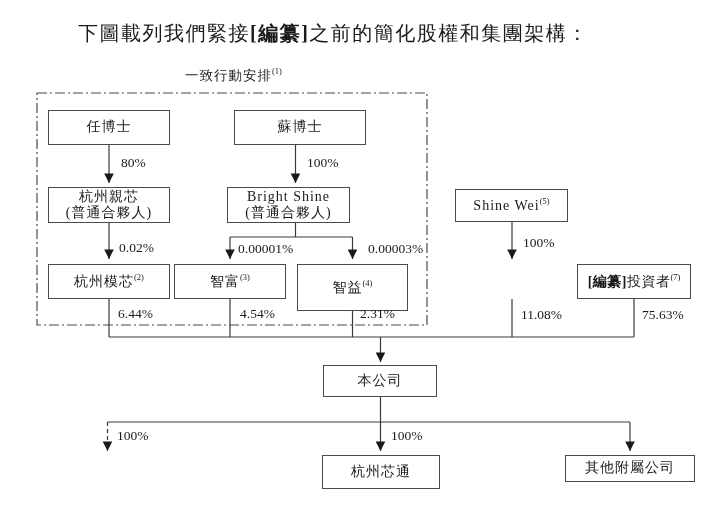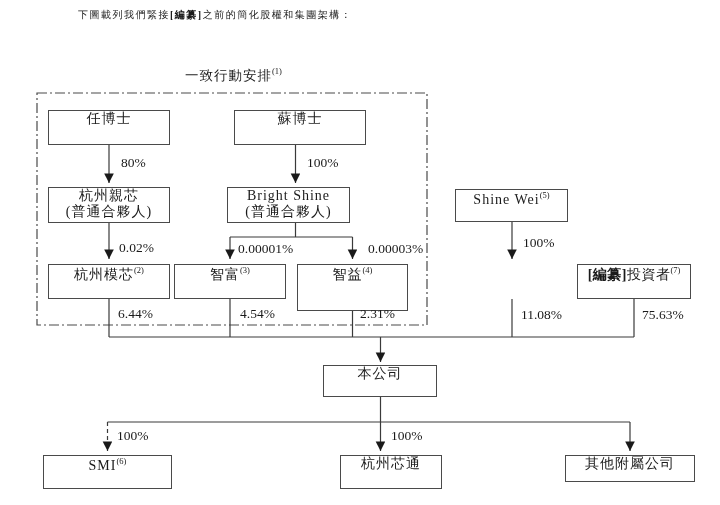--- a/index.html
+++ b/index.html
@@ -2,31 +2,31 @@
 <html><head>
 <meta charset="utf-8">
 <style>
   html,body { margin:0; padding:0; background:#ffffff; }
   .stage {
     position:relative; width:720px; height:505px; background:#ffffff;
     font-family:"Liberation Serif","DejaVu Serif",serif; color:#1a1a1a;
     overflow:hidden;
   }
   .doc-title {
-    position:absolute; left:78px; top:8px; font-size:10px; letter-spacing:1.5px;
+    position:absolute; left:78px; top:20px; font-size:20px; letter-spacing:1.5px;
     white-space:nowrap;
   }
   .group-label {
     position:absolute; left:185px; top:66px; font-size:13.5px; letter-spacing:1px;
     white-space:nowrap;
   }
   .wires { position:absolute; left:0; top:0; width:720px; height:505px; }
   .node {
     position:absolute; border:1px solid #4a4a4a; background:#ffffff;
-    display:flex; flex-direction:column; align-items:center; justify-content:flex-start;
+    display:flex; flex-direction:column; align-items:center; justify-content:center;
     text-align:center; font-size:14px; line-height:1.2; letter-spacing:1px;
     box-sizing:border-box; white-space:nowrap;
   }
   .node sup, .group-label sup { font-size:8.5px; letter-spacing:0; }
   .pct { position:absolute; font-size:13.5px; white-space:nowrap; }
   b { font-weight:bold; }
 </style>
 </head>
 <body>
 
@@ -115,25 +115,22 @@
 
 
   <div class="node" style="left:577px;top:264px;width:114px;height:35px;letter-spacing:0.5px">
       <span style="display:inline"><b>[編纂]</b><span>投資者</span><sup>(7)</sup></span>
     </div>
 
   <div class="node" style="left:323px;top:365px;width:114px;height:32px">
       <span>本公司</span>
     </div>
 
-  <div class="node" style="left:43px;top:455px;width:129px;height:34px">
-      <span style="display:inline"><span>SMI</span><sup>(6)</sup></span>
-    </div>
 
-  <div class="node" style="left:340px;top:455px;width:102px;height:34px">
+  <div class="node" style="left:322px;top:455px;width:118px;height:34px">
       <span>杭州芯通</span>
     </div>
 
   <div class="node" style="left:565px;top:455px;width:130px;height:27px">
       <span>其他附屬公司</span>
     </div>
 
   <span class="pct" style="left:121px;top:155px">80%</span>
   <span class="pct" style="left:307px;top:155px">100%</span>
   <span class="pct" style="left:119px;top:240px">0.02%</span>

